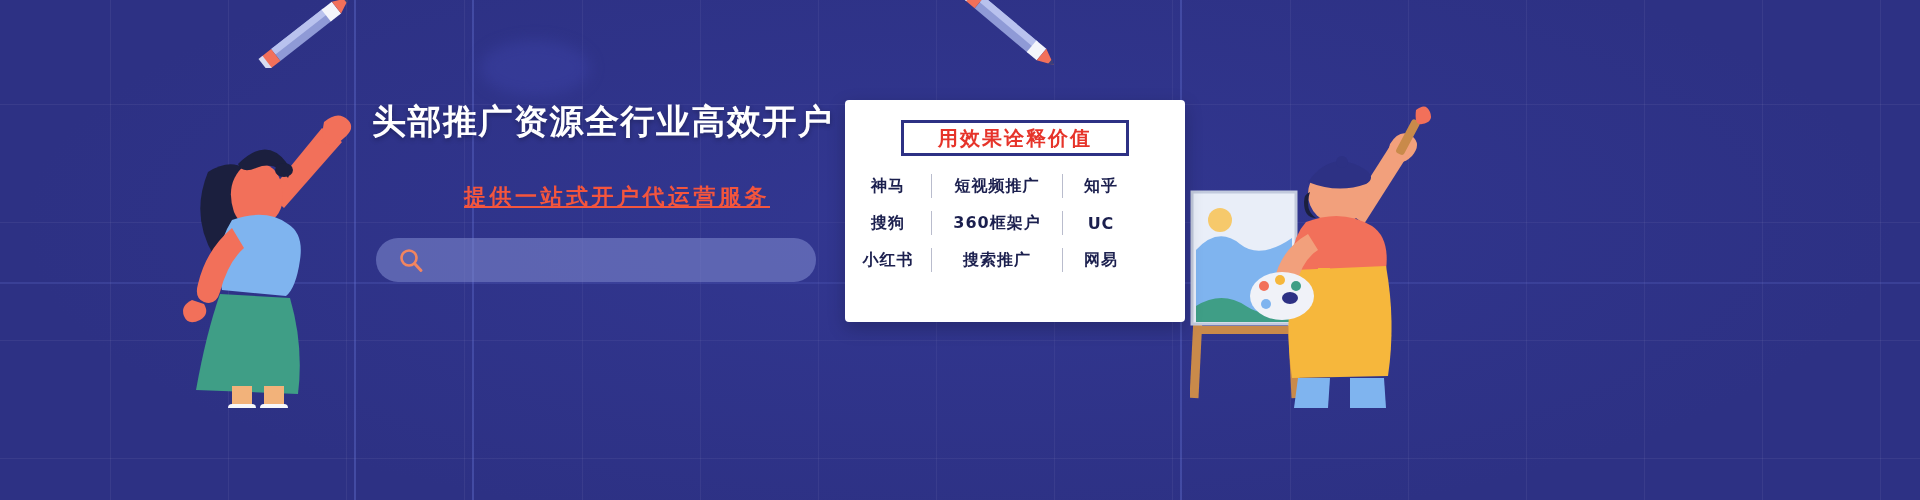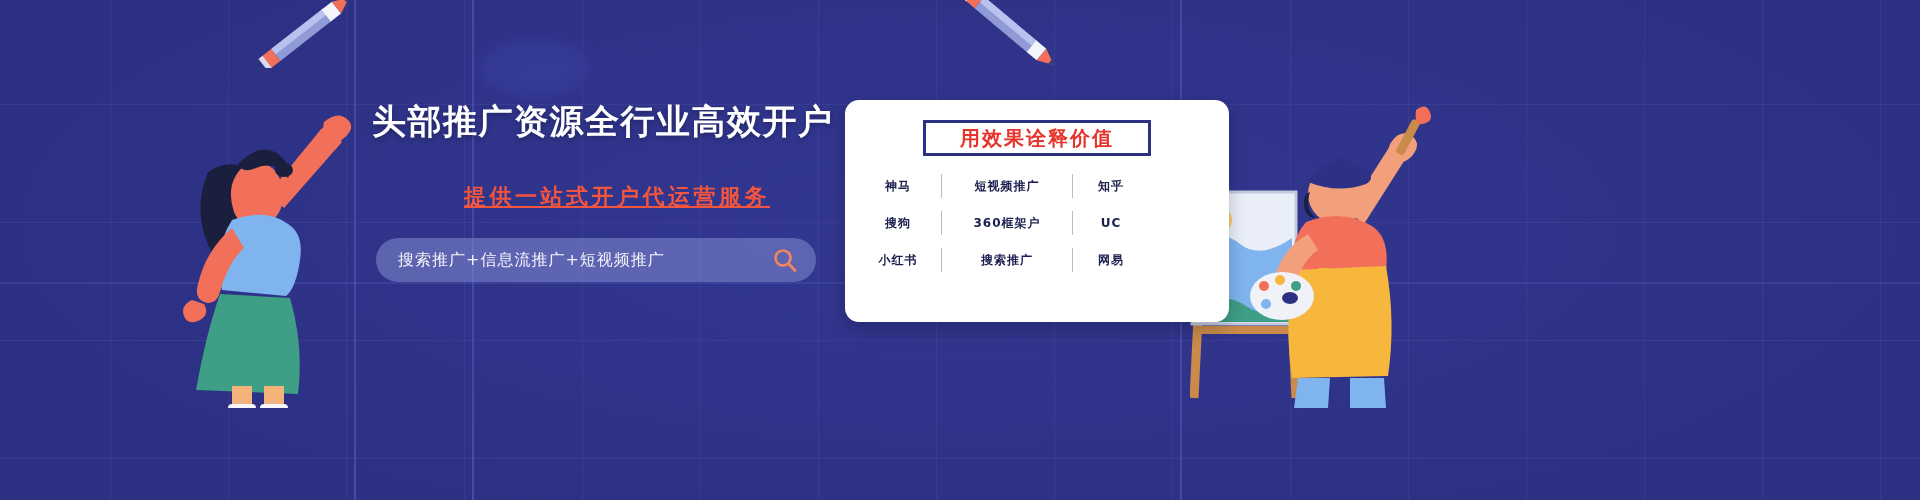--- a/index.html
+++ b/index.html
@@ -83,25 +83,25 @@
     letter-spacing:1px;
     white-space:nowrap;
     font-family:"DejaVu Sans","Liberation Sans",sans-serif;
   }
   .search-icon { width:26px; height:26px; flex:0 0 26px; }
 
   
   .card {
     position:absolute;
     left:845px; top:100px;
-    width:384px; height:222px;
+    width:340px; height:222px;
     background:#ffffff;
-    border-radius:14px;
+    border-radius:4px;
     box-shadow:0 6px 18px rgba(0,0,0,0.22);
-    padding:18px 10px 14px;
+    padding:18px 0 14px;
   }
   .card-badge {
     margin:2px auto 0;
     width:228px; height:36px;
     border:3px solid #2d3184;
     display:flex; align-items:center; justify-content:center;
   }
   .card-badge span {
     font-size:20px; font-weight:bold;
     color:#e6342a;
@@ -110,21 +110,21 @@
   }
   .card-grid {
     margin-top:18px;
     display:grid;
     grid-template-columns:86px 1px 130px 1px 76px;
     align-items:center;
     justify-items:center;
     row-gap:13px;
   }
   .card-grid .cell {
-    font-size:12px;
+    font-size:16px;
     font-weight:bold;
     color:#1b1f4e;
     letter-spacing:1px;
     white-space:nowrap;
     font-family:"DejaVu Sans","Liberation Sans",sans-serif;
   }
   .card-grid .divider {
     width:1px; height:24px; background:#b9bccd;
   }
 
@@ -255,21 +255,20 @@
       <path d="M108 278 l32 0 l-2 30 l-34 0z" fill="#7fb4ef"></path>
       <path d="M160 278 l34 0 l2 30 l-36 0z" fill="#7fb4ef"></path>
     </svg>
   </div>
 
   <div class="center-block">
     <div class="headline">头部推广资源全行业高效开户</div>
     <div class="subtitle">提供一站式开户代运营服务</div>
 
     <div class="search-pill">
-      <span class="q">搜索推广+信息流推广+短视频推广</span>
       <span class="search-icon">
         <svg width="26" height="26" viewBox="0 0 26 26">
           <circle cx="11" cy="11" r="7.5" fill="none" stroke="#f2855f" stroke-width="2.6"></circle>
           <line x1="16.5" y1="16.5" x2="23" y2="23.5" stroke="#f2855f" stroke-width="3" stroke-linecap="round"></line>
         </svg>
       </span>
     </div>
   </div>
 
   <div class="card">

